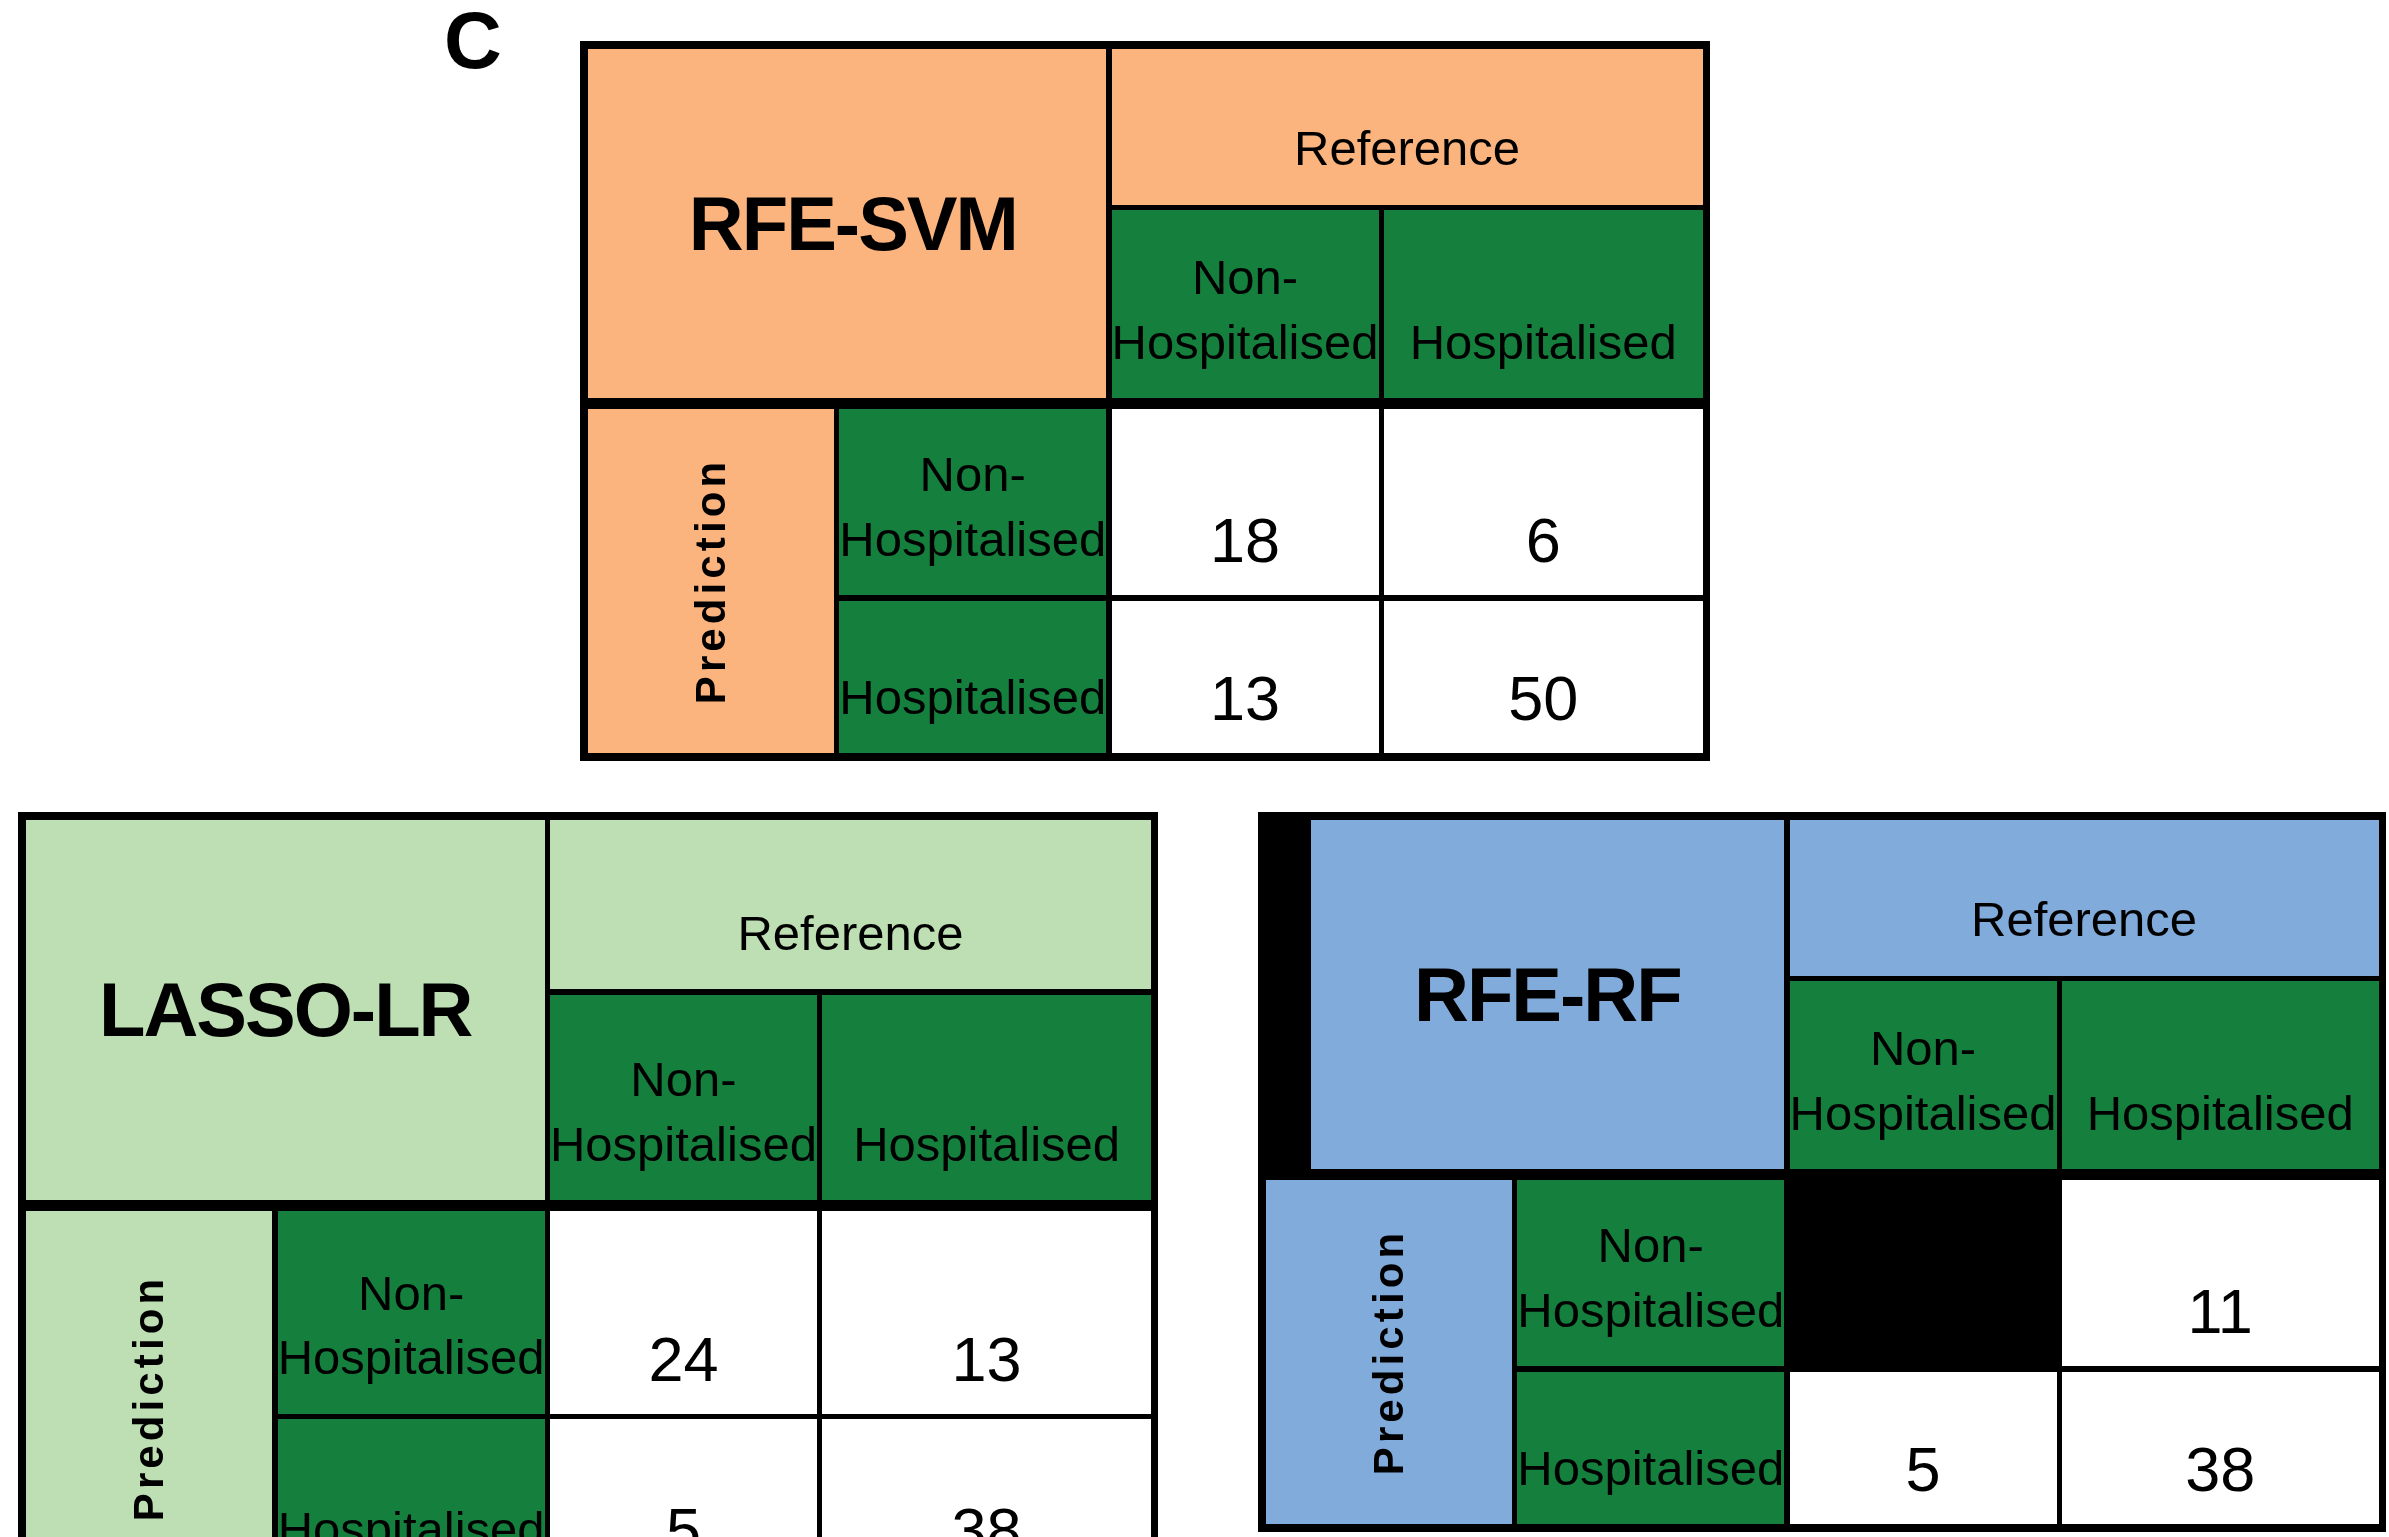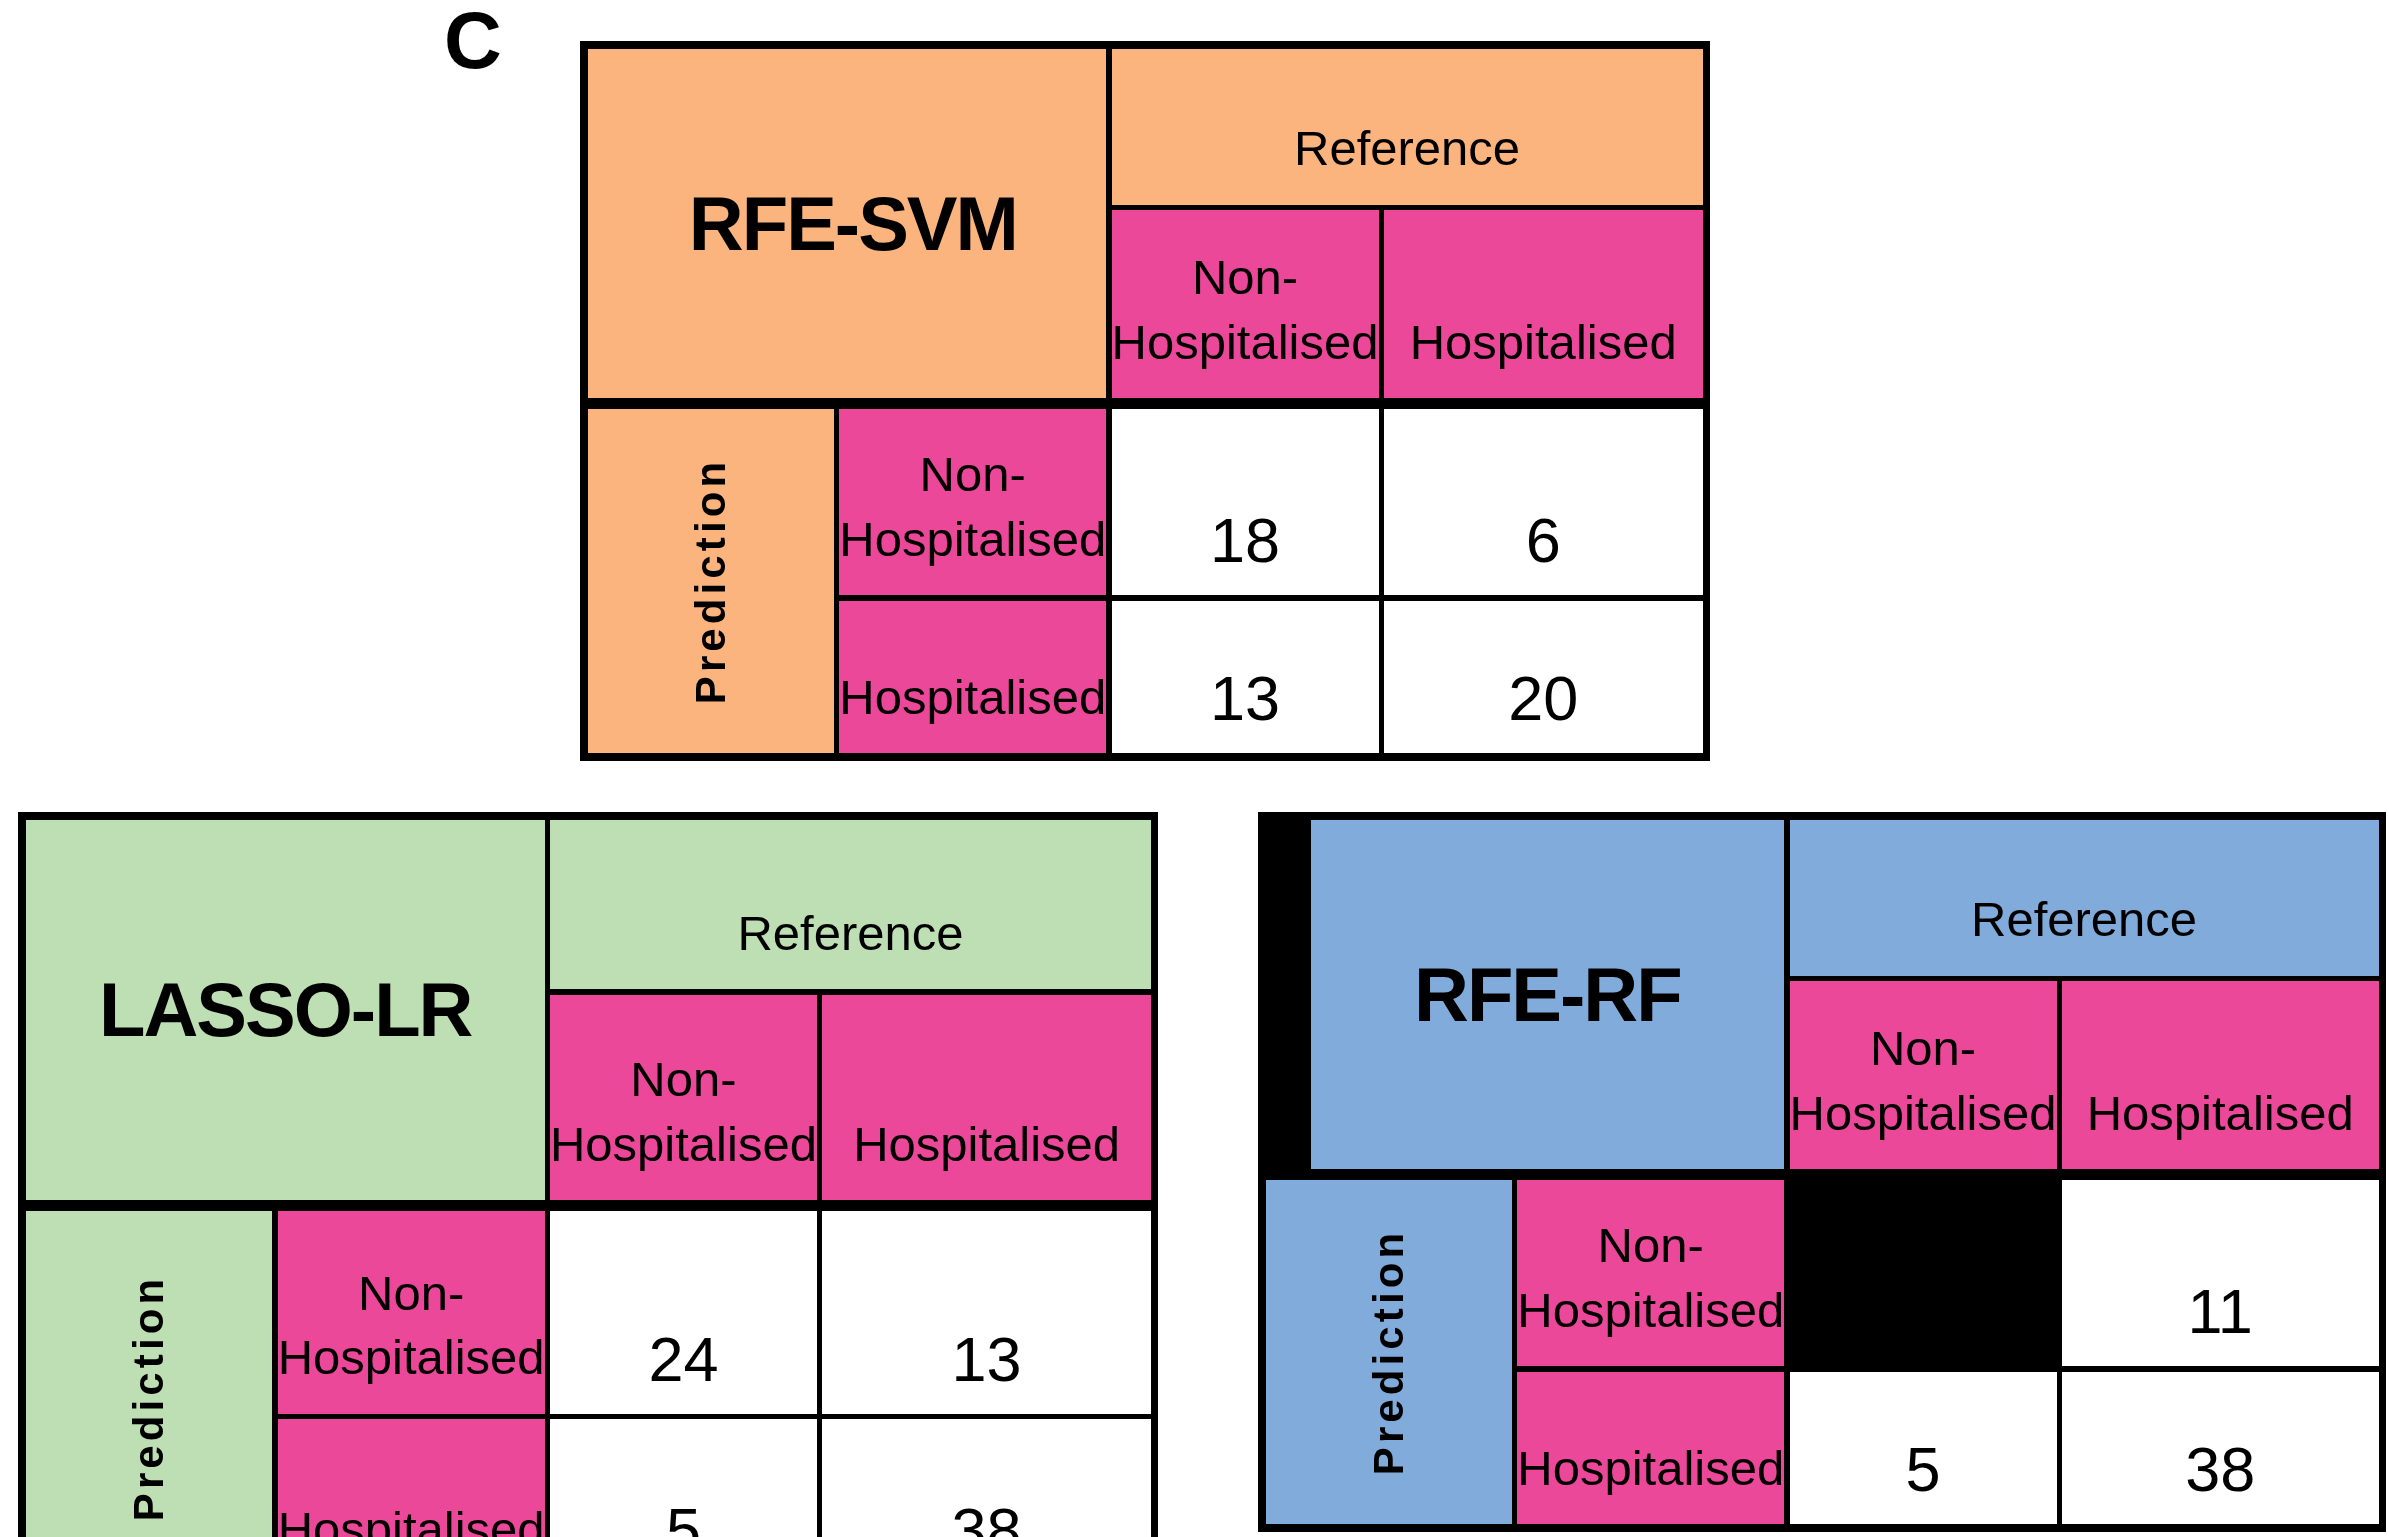--- a/index.html
+++ b/index.html
@@ -28,21 +28,21 @@
     display: grid;
     grid-template-columns: 57fr 268fr 250fr 425fr;
     grid-template-rows: 226fr 280fr 270fr 221fr;
     gap: 5.4px;
   }
   .m1 { left: 580px; top: 41px;   width: 1130px; height: 720px; }
   .m2 { left: 18.4px;  top: 812px; width: 1140px; height: 781px; }
   .m3 { left: 1258px;top: 812px; width: 1128px; height: 720px; }
 
   .cell { position: relative; box-sizing: border-box; }
-  .gray  { background: #ec4899; }
+  .gray  { background: #15803d; }
   .white { background: #ffffff; }
 
   
   .hdr-b { border-bottom: 5.4px solid #000000; }
 
   .corner {
     grid-area: 1 / 1 / 3 / 3;
     display: flex; align-items: center; justify-content: center;
   }
   .corner .model {
@@ -115,21 +115,21 @@
     <div class="cell rh1 gray btxt">
       <span>Non-</span>
       <span>Hospitalised</span>
     </div>
     <div class="cell rh2 gray btxt">
       <span>Hospitalised</span>
     </div>
     <div class="cell v00 white num">18</div>
     <div class="cell v01 white num">6</div>
     <div class="cell v10 white num">13</div>
-    <div class="cell v11 white num">20</div>
+    <div class="cell v11 white num">50</div>
   </div>
 
   <div class="matrix m2">
     <div class="cell corner hdr-b" style="background-color: rgb(189, 223, 179);">
       <span class="model">LASSO-LR</span>
     </div>
     <div class="cell refcell btxt" style="background-color: rgb(189, 223, 179);">
       <span>Reference</span>
     </div>
     <div class="cell ch1 gray btxt hdr-b">

